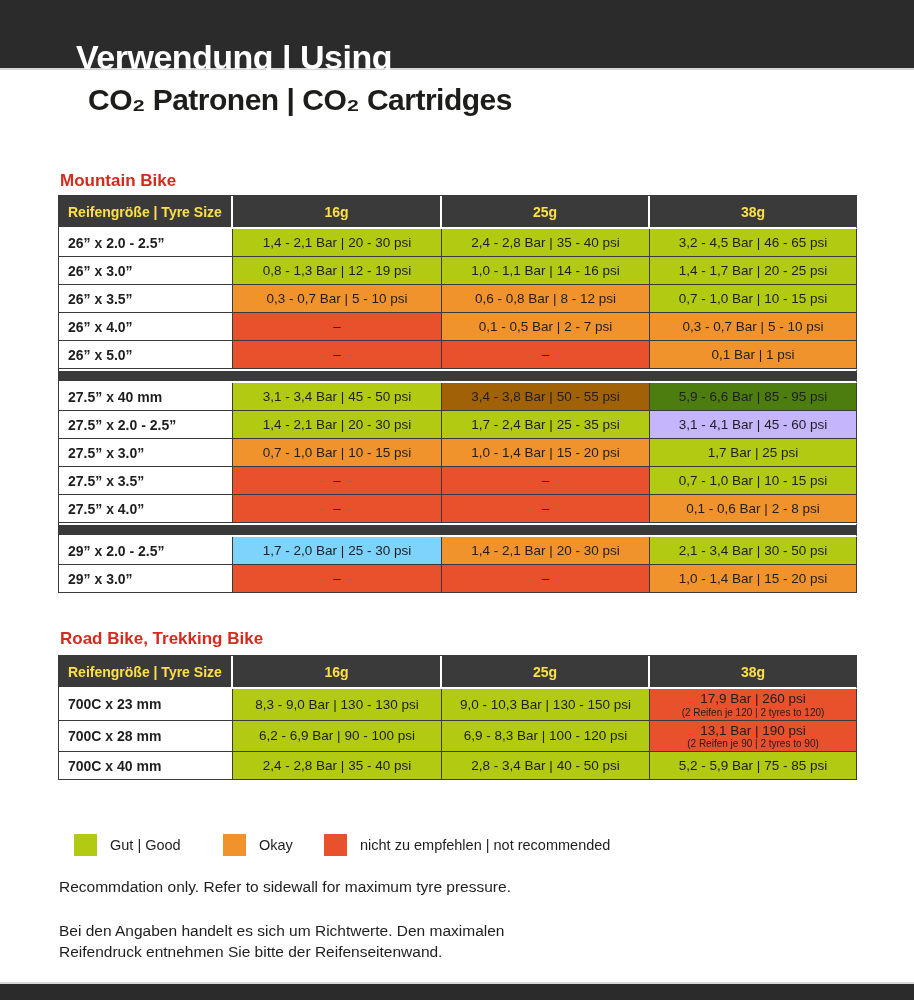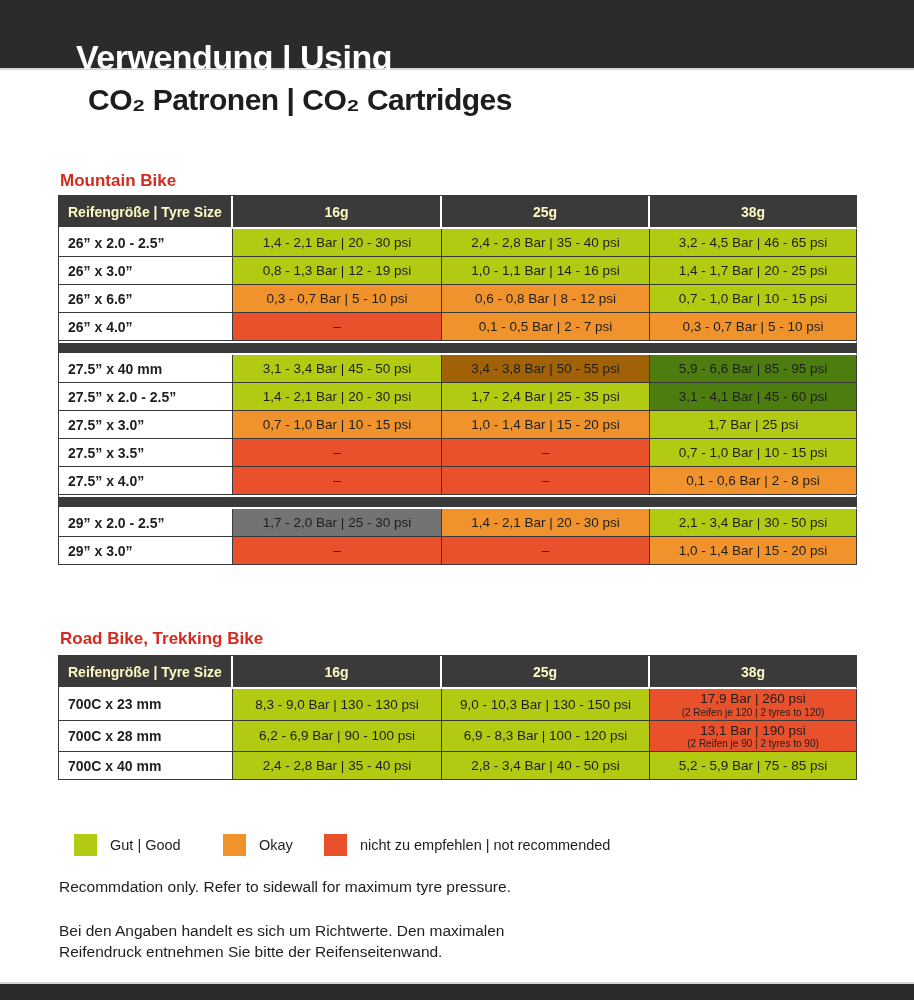--- a/index.html
+++ b/index.html
@@ -48,21 +48,21 @@
   }
   #mountain-table { top:195px; }
   #road-table { top:655px; }
 
   .data-table th, .data-table td {
     border-right:1px solid #3a3a3a;
     border-bottom:1px solid #3a3a3a;
     vertical-align:middle;
   }
   .data-table thead th {
-    background:#3a3a3a; color:#fef9c3;
+    background:#3a3a3a; color:#fde047;
     height:33px; font-size:14px; font-weight:bold;
     text-align:center;
     border-right:2px solid #ffffff;
     border-bottom:2px solid #ffffff;
   }
   .data-table thead th:first-child {
     text-align:left; padding-left:9px;
   }
   .data-table thead th:last-child {
     border-right:1px solid #3a3a3a;
@@ -150,41 +150,53 @@
           <div>0,8 - 1,3 Bar | 12 - 19 psi</div>
         </td>
         <td class="cell" style="background: rgb(179, 202, 18);">
           <div>1,0 - 1,1 Bar | 14 - 16 psi</div>
         </td>
         <td class="cell" style="background: rgb(179, 202, 18);">
           <div>1,4 - 1,7 Bar | 20 - 25 psi</div>
         </td>
       </tr>
       <tr>
-        <td class="label">26” x 6.6”</td>
+        <td class="label">26” x 3.5”</td>
         <td class="cell" style="background: rgb(240, 147, 45);">
           <div>0,3 - 0,7 Bar | 5 - 10 psi</div>
         </td>
         <td class="cell" style="background: rgb(240, 147, 45);">
           <div>0,6 - 0,8 Bar | 8 - 12 psi</div>
         </td>
         <td class="cell" style="background: rgb(179, 202, 18);">
           <div>0,7 - 1,0 Bar | 10 - 15 psi</div>
         </td>
       </tr>
       <tr>
         <td class="label">26” x 4.0”</td>
         <td class="cell" style="background: rgb(232, 81, 44);">
           <div>–</div>
         </td>
         <td class="cell" style="background: rgb(240, 147, 45);">
           <div>0,1 - 0,5 Bar | 2 - 7 psi</div>
         </td>
         <td class="cell" style="background: rgb(240, 147, 45);">
           <div>0,3 - 0,7 Bar | 5 - 10 psi</div>
+        </td>
+      </tr>
+      <tr>
+        <td class="label">26” x 5.0”</td>
+        <td class="cell" style="background: rgb(232, 81, 44);">
+          <div>–</div>
+        </td>
+        <td class="cell" style="background: rgb(232, 81, 44);">
+          <div>–</div>
+        </td>
+        <td class="cell" style="background: rgb(240, 147, 45);">
+          <div>0,1 Bar | 1 psi</div>
         </td>
       </tr>
       <tr class="sep">
         <td colspan="4"></td>
       </tr>
       <tr>
         <td class="label">27.5” x 40 mm</td>
         <td class="cell" style="background: rgb(179, 202, 18);">
           <div>3,1 - 3,4 Bar | 45 - 50 psi</div>
         </td>
@@ -196,21 +208,21 @@
         </td>
       </tr>
       <tr>
         <td class="label">27.5” x 2.0 - 2.5”</td>
         <td class="cell" style="background: rgb(179, 202, 18);">
           <div>1,4 - 2,1 Bar | 20 - 30 psi</div>
         </td>
         <td class="cell" style="background: rgb(179, 202, 18);">
           <div>1,7 - 2,4 Bar | 25 - 35 psi</div>
         </td>
-        <td class="cell" style="background: #4d7c0f;">
+        <td class="cell" style="background: #c4b5fd;">
           <div>3,1 - 4,1 Bar | 45 - 60 psi</div>
         </td>
       </tr>
       <tr>
         <td class="label">27.5” x 3.0”</td>
         <td class="cell" style="background: rgb(240, 147, 45);">
           <div>0,7 - 1,0 Bar | 10 - 15 psi</div>
         </td>
         <td class="cell" style="background: rgb(240, 147, 45);">
           <div>1,0 - 1,4 Bar | 15 - 20 psi</div>
@@ -241,21 +253,21 @@
         </td>
         <td class="cell" style="background: rgb(240, 147, 45);">
           <div>0,1 - 0,6 Bar | 2 - 8 psi</div>
         </td>
       </tr>
       <tr class="sep">
         <td colspan="4"></td>
       </tr>
       <tr>
         <td class="label">29” x 2.0 - 2.5”</td>
-        <td class="cell" style="background: #737373; margin-left: 46px;">
+        <td class="cell" style="background: #7dd3fc; margin-left: 46px;">
           <div>1,7 - 2,0 Bar | 25 - 30 psi</div>
         </td>
         <td class="cell" style="background: rgb(240, 147, 45);">
           <div>1,4 - 2,1 Bar | 20 - 30 psi</div>
         </td>
         <td class="cell" style="background: rgb(179, 202, 18);">
           <div>2,1 - 3,4 Bar | 30 - 50 psi</div>
         </td>
       </tr>
       <tr>

